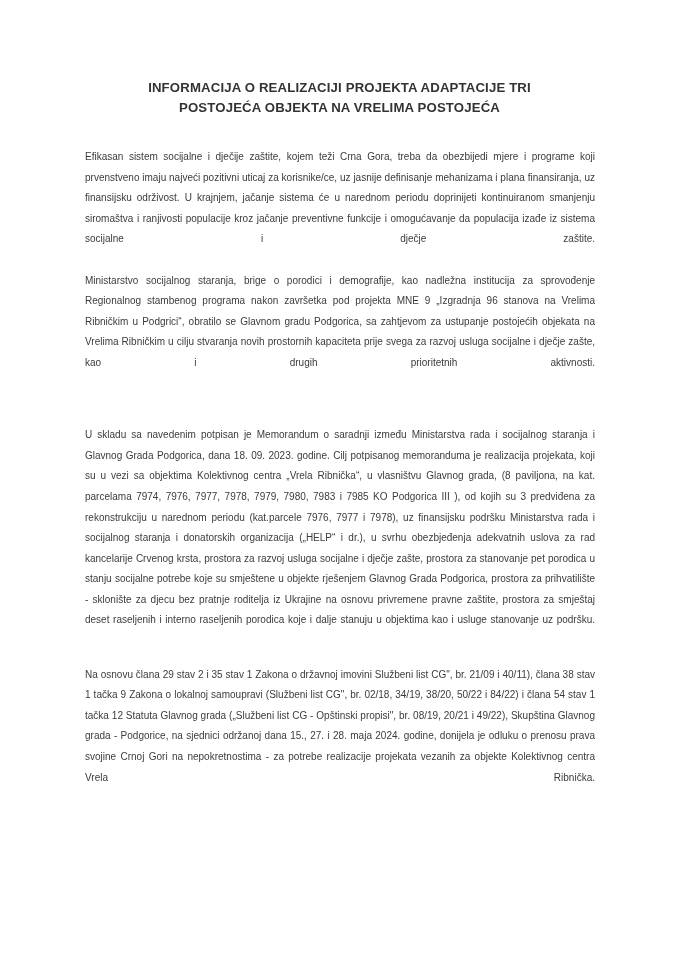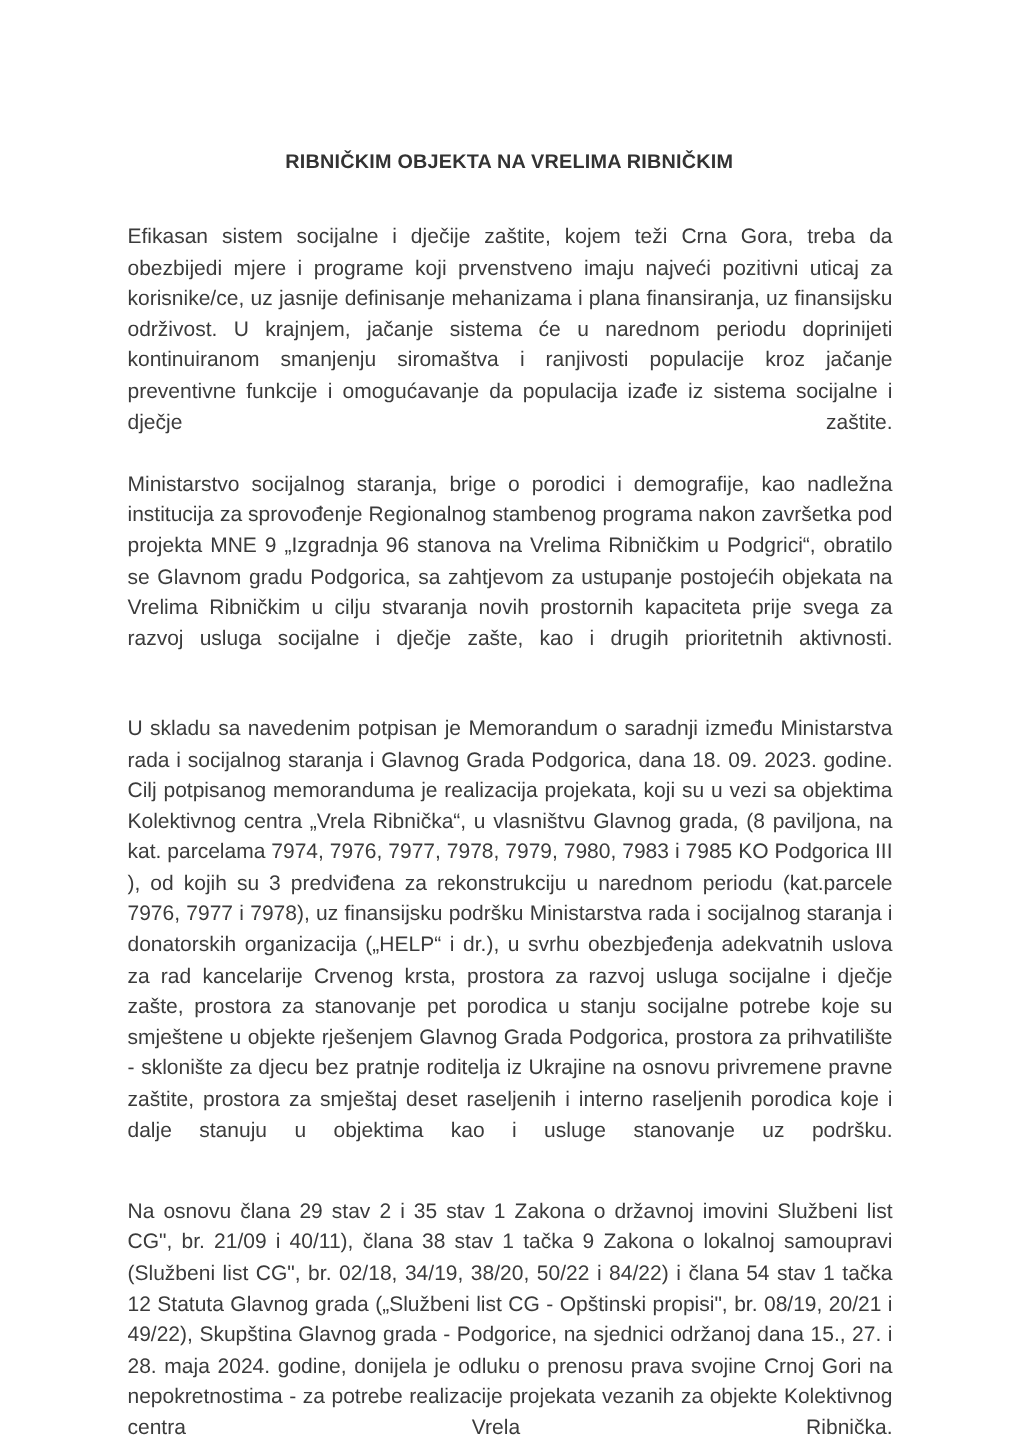--- a/index.html
+++ b/index.html
@@ -36,49 +36,49 @@
     letter-spacing: 0.15px;
     color: #333333;
   }
 
   .body-block {
     padding: 0 84px 0 85px;
   }
 
   p.para {
     margin: 0;
-    font-size: 14px;
+    font-size: 10px;
     line-height: 20.6px;
     text-align: justify;
     text-justify: inter-word;
     color: #3b3b3b;
     hyphens: none;
   }
 
   
   p.gap-first   { margin-top: 29px; }
   p.gap-small   { }
-  p.gap-large   { margin-top: 19px; }
+  p.gap-large   { margin-top: 31px; }
   p.gap-med     { margin-top: 13px; }
 
   
   p.para::after {
     content: "";
     display: inline-block;
     width: 100%;
   }
 </style>
 </head>
 <body>
 
 <div class="page">
 
   <h1 class="doc-title">
-    <br>
-    <span>RIBNIČKIM OBJEKTA NA VRELIMA RIBNIČKIM</span>
+    <span>INFORMACIJA O REALIZACIJI PROJEKTA ADAPTACIJE TRI</span><br>
+    <span>POSTOJEĆA OBJEKTA NA VRELIMA POSTOJEĆA</span>
   </h1>
 
   <div class="body-block">
 
     <p class="para gap-first">Efikasan sistem socijalne i dječije zaštite, kojem teži Crna Gora, treba da obezbijedi mjere i programe koji prvenstveno imaju najveći pozitivni uticaj za korisnike/ce, uz jasnije definisanje mehanizama i plana finansiranja, uz finansijsku održivost. U krajnjem, jačanje sistema će u narednom periodu doprinijeti kontinuiranom smanjenju siromaštva i ranjivosti populacije kroz jačanje preventivne funkcije i omogućavanje da populacija izađe iz sistema socijalne i dječje zaštite.</p>
 
     <p class="para gap-small">Ministarstvo socijalnog staranja, brige o porodici i demografije, kao nadležna institucija za sprovođenje Regionalnog stambenog programa nakon završetka pod projekta MNE 9 „Izgradnja 96 stanova na Vrelima Ribničkim u Podgrici“, obratilo se Glavnom gradu Podgorica, sa zahtjevom za ustupanje  postojećih objekata na Vrelima Ribničkim u cilju stvaranja novih prostornih kapaciteta prije svega  za razvoj usluga socijalne i dječje zašte, kao i drugih prioritetnih aktivnosti.</p>
 
     <p class="para gap-large">U skladu sa navedenim potpisan je Memorandum o saradnji između Ministarstva rada i socijalnog staranja i Glavnog Grada Podgorica, dana 18. 09. 2023. godine.  Cilj potpisanog memoranduma je realizacija projekata, koji su u vezi sa objektima Kolektivnog centra „Vrela Ribnička“, u vlasništvu Glavnog grada, (8 paviljona, na kat. parcelama 7974, 7976, 7977, 7978, 7979, 7980, 7983 i 7985 KO Podgorica III ), od kojih su 3 predviđena za rekonstrukciju u narednom periodu (kat.parcele 7976, 7977 i 7978), uz finansijsku podršku Ministarstva rada i socijalnog staranja i donatorskih organizacija („HELP“ i dr.), u svrhu obezbjeđenja adekvatnih uslova za rad kancelarije Crvenog krsta, prostora za razvoj usluga socijalne i dječje zašte, prostora za stanovanje pet  porodica u stanju socijalne potrebe koje su smještene u objekte rješenjem Glavnog Grada Podgorica, prostora za prihvatilište - sklonište za djecu bez pratnje roditelja iz Ukrajine na osnovu privremene pravne zaštite, prostora za smještaj deset raseljenih i interno raseljenih  porodica koje i dalje stanuju u objektima kao i usluge stanovanje uz podršku.</p>
 

